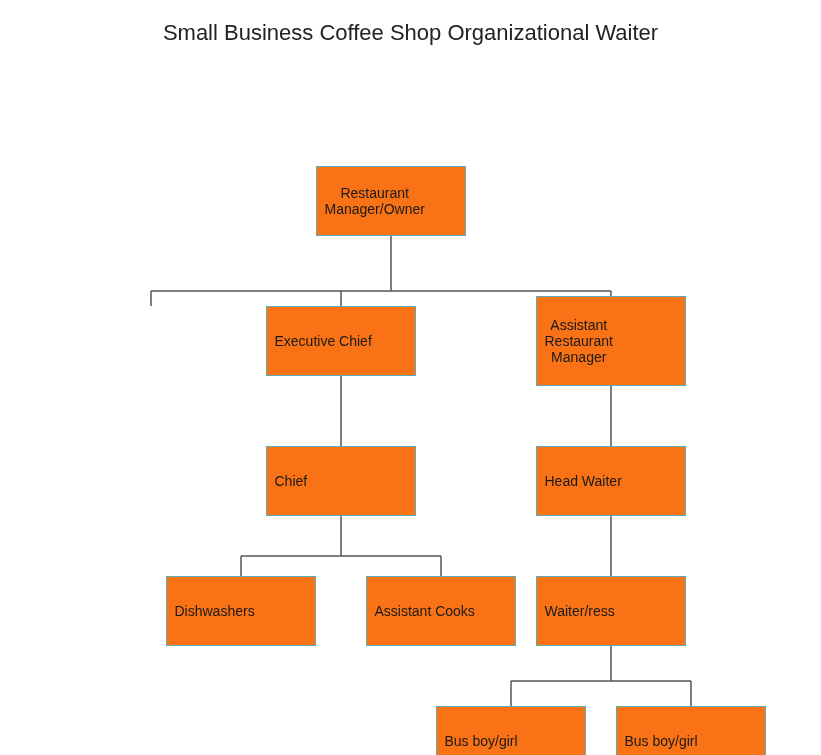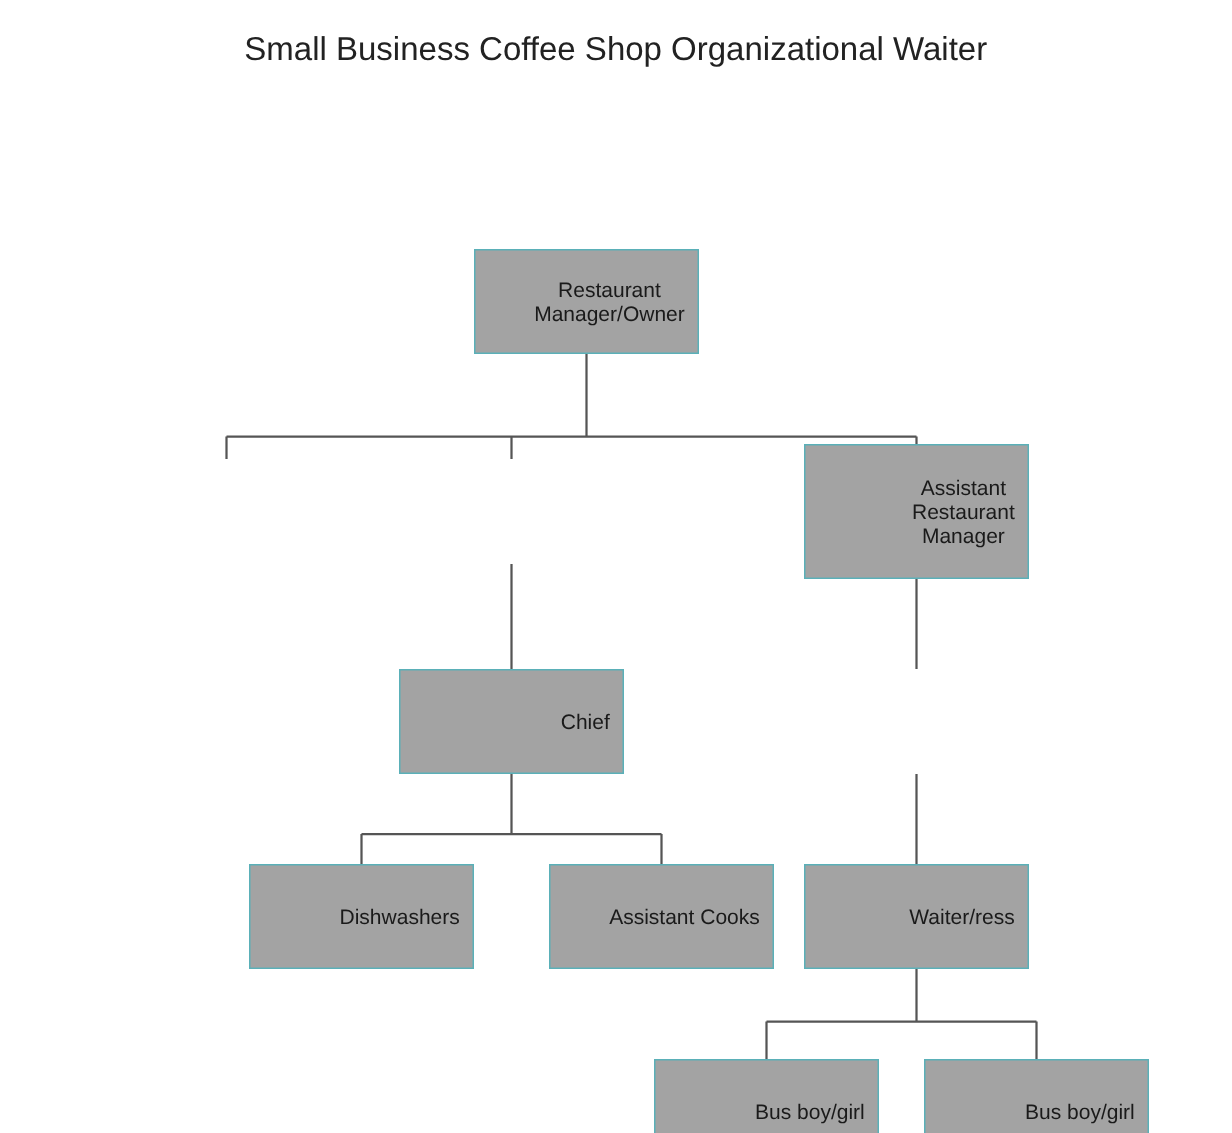--- a/index.html
+++ b/index.html
@@ -17,25 +17,25 @@
       margin-bottom: 30px;
       color: #222;
     }
     .chart {
       position: relative;
       width: 780px;
       margin: 0 auto;
     }
     .node {
       position: absolute;
-      background: #a3a3a3;
+      background: #f97316;
       border: 1.5px solid #5ab0b8;
       display: flex;
       align-items: center;
-      justify-content: flex-end;
+      justify-content: flex-start;
       text-align: center;
       font-size: 14px;
       color: #1a1a1a;
       padding: 8px;
     }
     svg.lines {
       position: absolute;
       top: 0; left: 0;
       width: 100%;
       height: 100%;
@@ -87,31 +87,37 @@
 
     <line x1="670" y1="605" x2="670" y2="630"></line>
   </svg>
 
   <div class="node" style="left:295px; top:90px; width:150px; height:70px;">
     <span style="white-space:pre-line;">Restaurant
 Manager/Owner</span>
   </div>
 
 
+  <div class="node" style="left:245px; top:230px; width:150px; height:70px;">
+    <span>Executive Chief</span>
+  </div>
 
   <div class="node" style="left:515px; top:220px; width:150px; height:90px;">
     <span style="white-space:pre-line;">Assistant
 Restaurant
 Manager</span>
   </div>
 
   <div class="node" style="left:245px; top:370px; width:150px; height:70px;">
     <span>Chief</span>
   </div>
 
+  <div class="node" style="left:515px; top:370px; width:150px; height:70px;">
+    <span>Head Waiter</span>
+  </div>
 
   <div class="node" style="left:145px; top:500px; width:150px; height:70px;">
     <span>Dishwashers</span>
   </div>
 
   <div class="node" style="left:345px; top:500px; width:150px; height:70px;">
     <span>Assistant Cooks</span>
   </div>
 
   <div class="node" style="left:515px; top:500px; width:150px; height:70px;">

